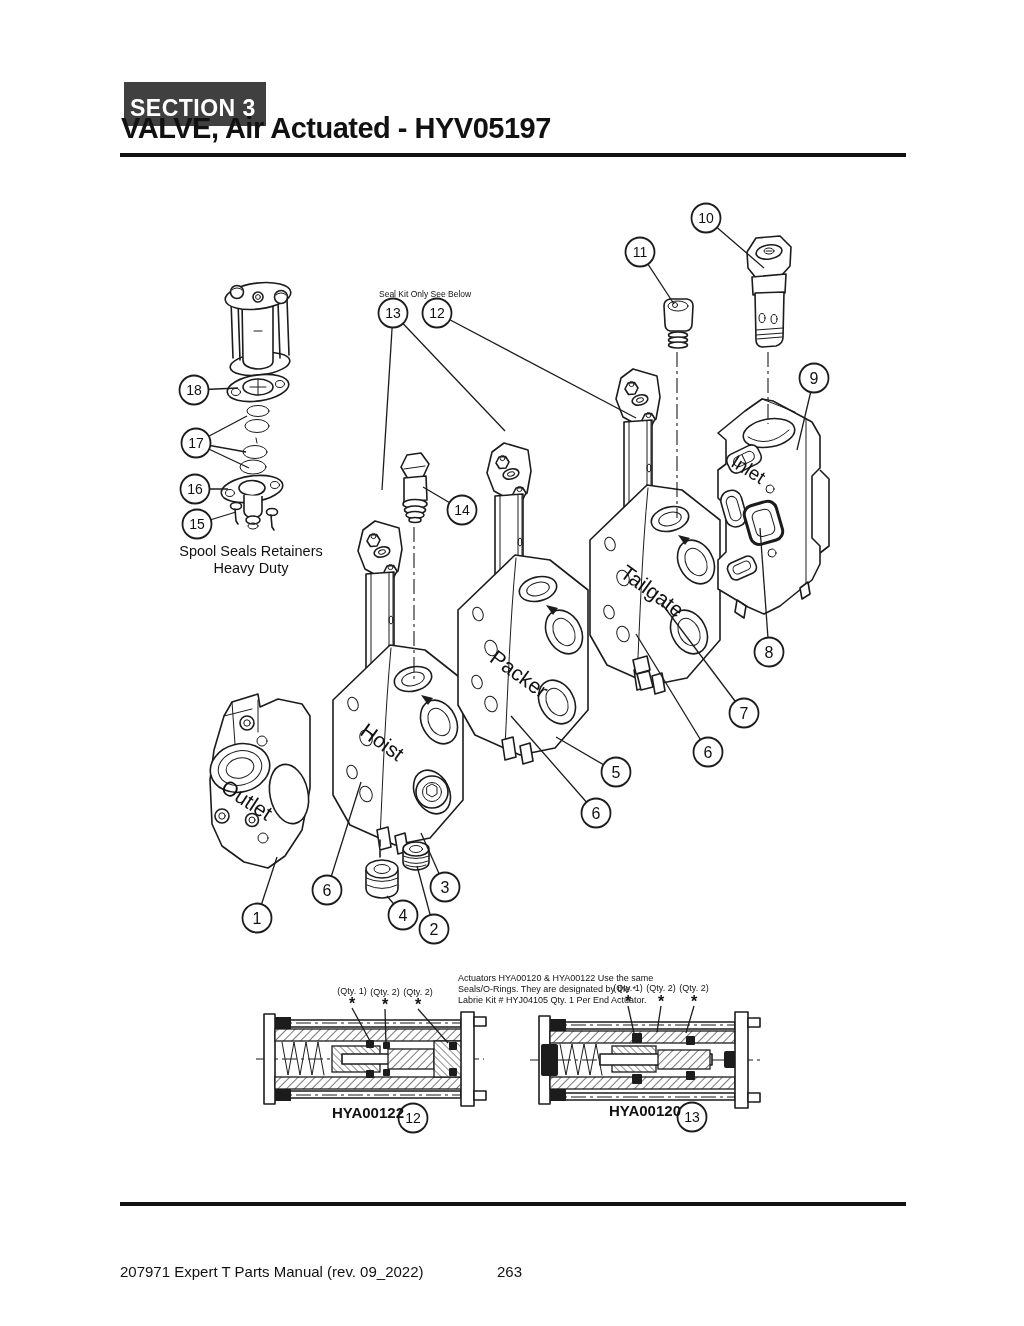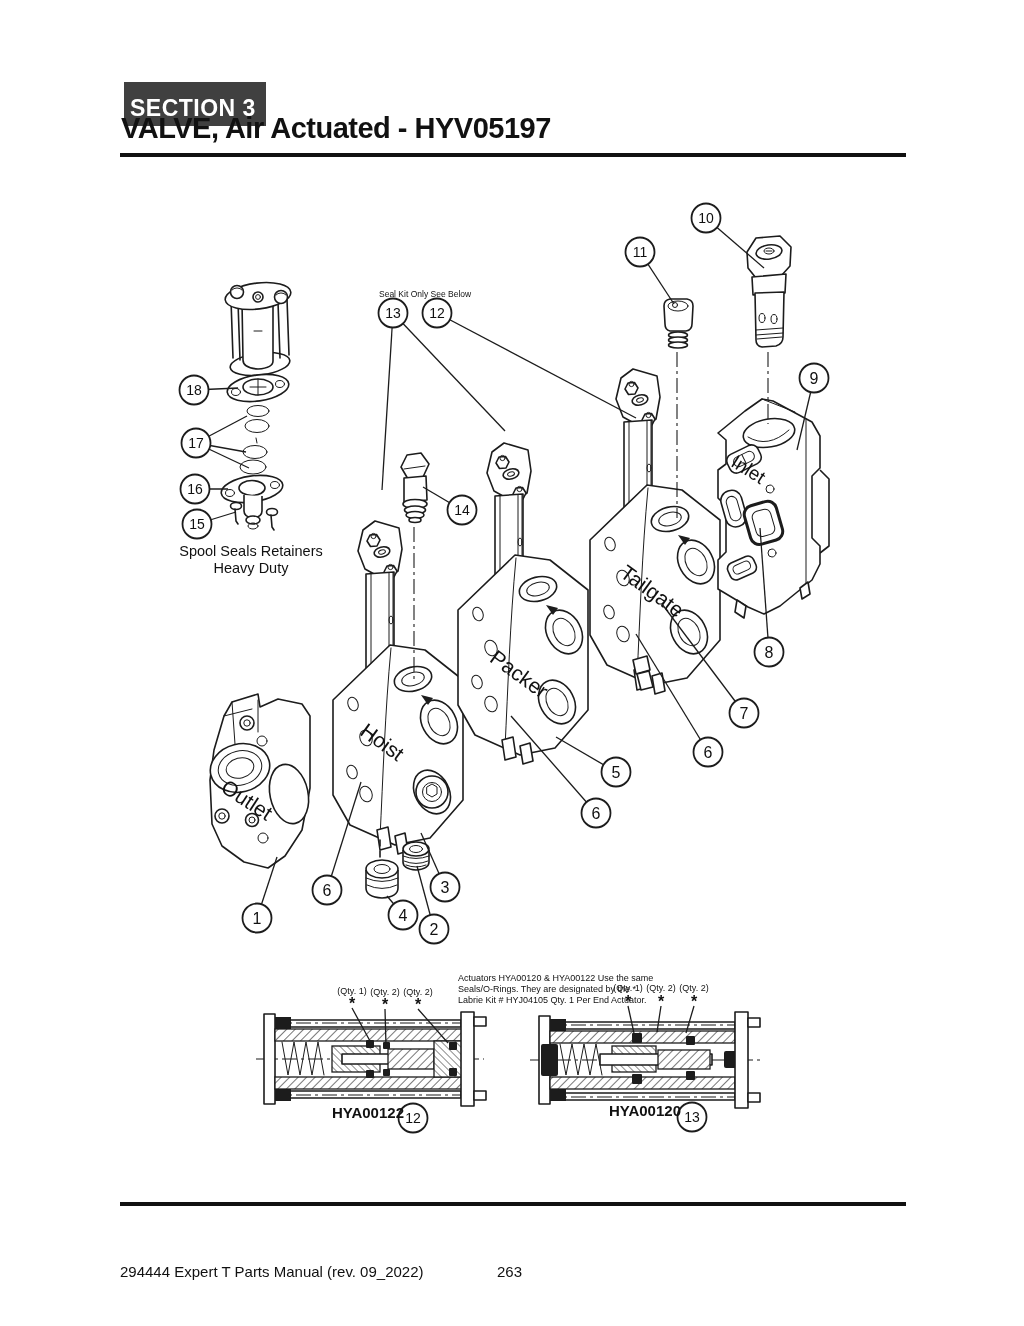--- a/index.html
+++ b/index.html
@@ -441,16 +441,16 @@
 
     <g>
       <text class="lbl note" x="458" y="981">Actuators HYA00120 &amp; HYA00122 Use the same</text>
       <text class="lbl note" x="458" y="992">Seals/O-Rings. They are designated by the *</text>
       <text class="lbl note" x="458" y="1003">Labrie Kit #  HYJ04105 Qty. 1 Per End Actuator.</text>
     </g>
   </svg>
 
   <div class="rule bottom"></div>
   <div class="footer">
-    <span class="left">294444 Expert T Parts Manual (rev. 09_2022)</span>
+    <span class="left">207971 Expert T Parts Manual (rev. 09_2022)</span>
     <span class="pageno">263</span>
   </div>
 </div>
 
 </body></html>

